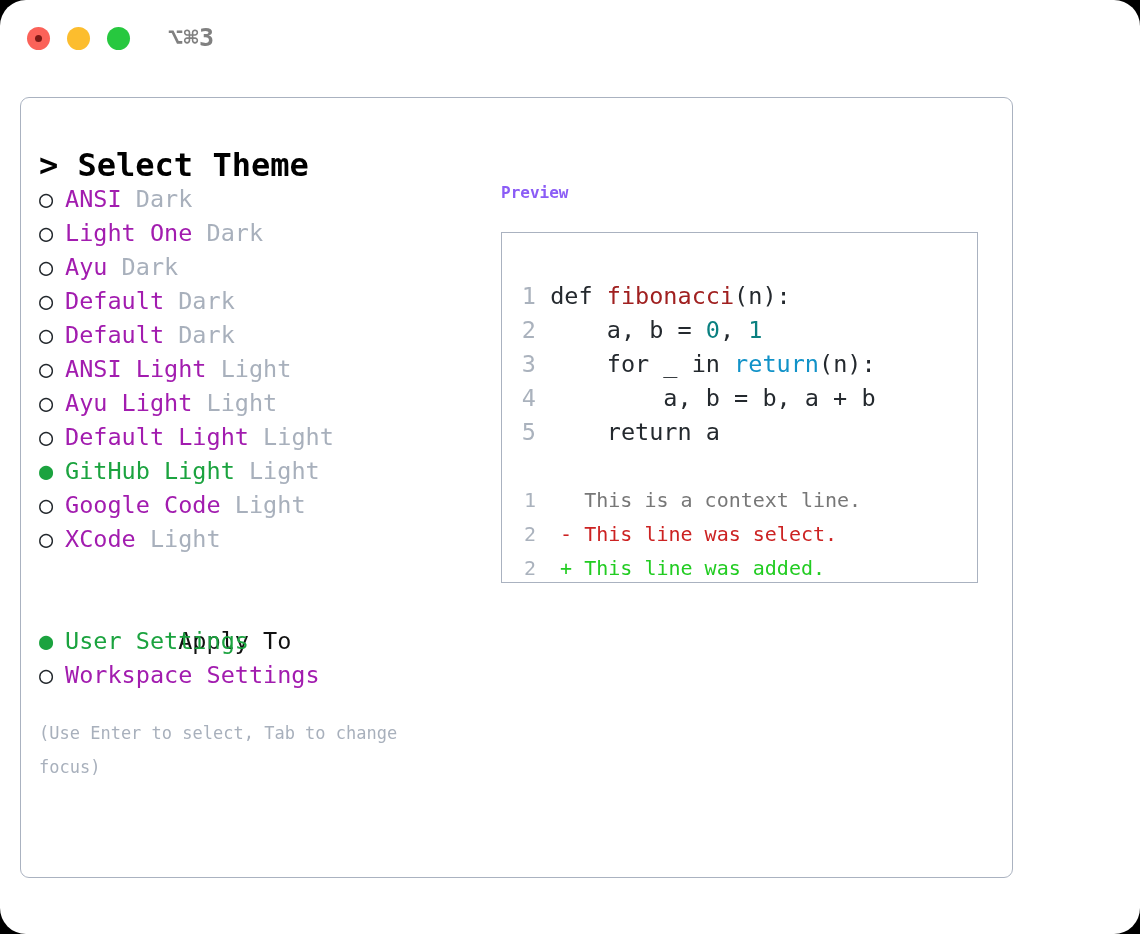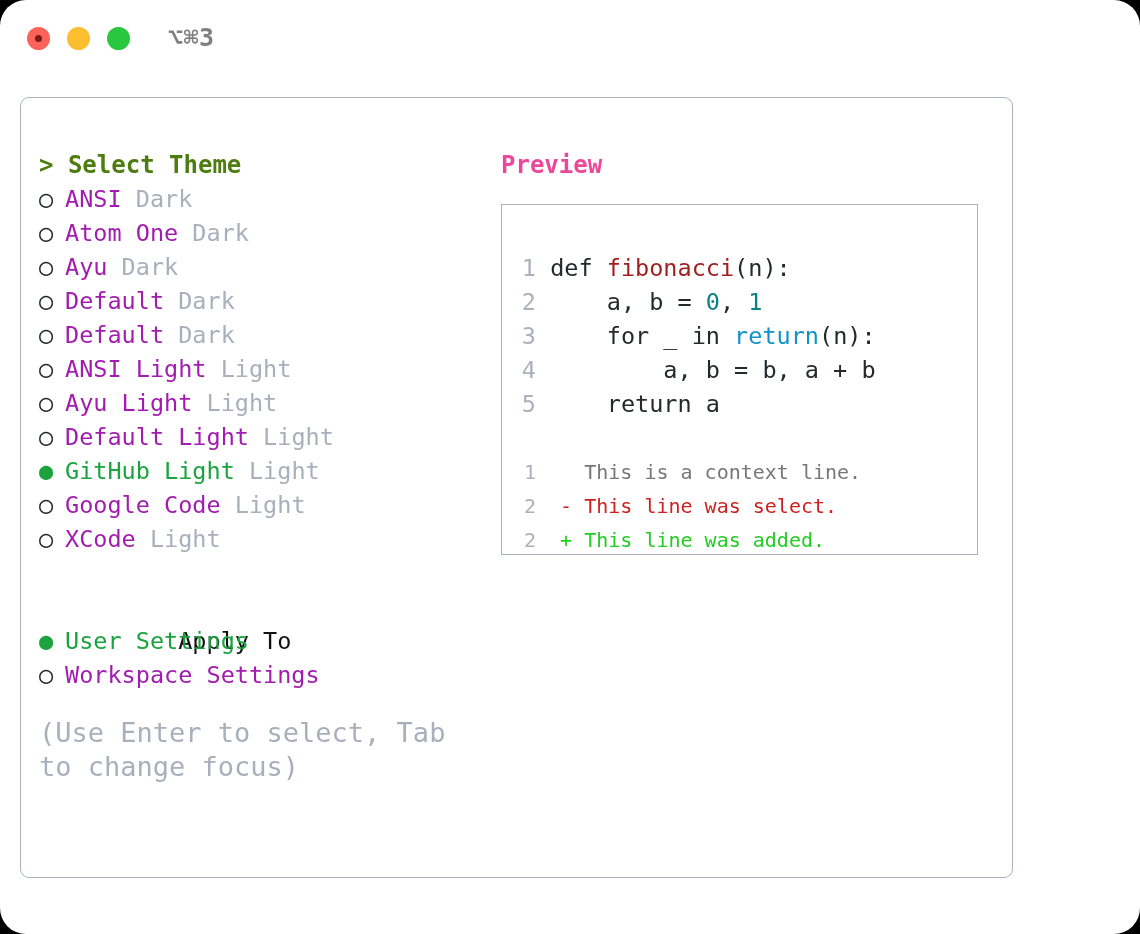--- a/index.html
+++ b/index.html
@@ -77,23 +77,23 @@
 
   
   .left-col {
     position: absolute;
     left: 18px;
     top: 50px;
     width: 440px;
   }
 
   .section-head {
-    font-size: 24px;
+    font-size: 32px;
     font-weight: bold;
-    color: #4d7c0f;
+    color: #000000;
     white-space: pre;
     line-height: 34px;
     height: 34px;
   }
 
   .opt-row {
     display: block;
     height: 34px;
     line-height: 34px;
     font-size: 23.5px;
@@ -115,40 +115,41 @@
     line-height: 34px;
     font-size: 23.5px;
     color: #111111;
     white-space: pre;
   }
 
   .spacer-row { height: 34px; }
 
   .hint {
     margin-top: 24px;
-    font-size: 27px;
+    font-size: 17px;
     line-height: 34px;
     color: #A8B0BC;
     width: 410px;
     word-spacing: 0px;
   }
 
   
   .right-col {
     position: absolute;
     left: 480px;
     top: 50px;
     width: 500px;
   }
   .preview-head {
-    font-size: 24px;
+    font-size: 16px;
     font-weight: bold;
-    color: #ec4899;
-    line-height: 34px;
-    white-space: pre;
+    color: #8b5cf6;
+    line-height: 34px;
+    white-space: pre;
+    margin-top: 28px;
   }
   .preview-box {
     margin-top: 22px;
     width: 477px;
     height: 351px;
     border: 1.6px solid #aab2c0;
     box-sizing: border-box;
     background: #ffffff;
     position: relative;
   }
@@ -196,21 +197,21 @@
   </div>
 
   <div class="panel">
 
     <div class="left-col">
 
       <div class="section-head">&gt; Select Theme</div>
 
       <div id="theme-list">
           <div class="opt-row"><span class="marker">○</span><span class="opt-label">ANSI</span> <span class="opt-tag">Dark</span></div>
-          <div class="opt-row"><span class="marker">○</span><span class="opt-label">Atom One</span> <span class="opt-tag">Dark</span></div>
+          <div class="opt-row"><span class="marker">○</span><span class="opt-label">Light One</span> <span class="opt-tag">Dark</span></div>
           <div class="opt-row"><span class="marker">○</span><span class="opt-label">Ayu</span> <span class="opt-tag">Dark</span></div>
           <div class="opt-row"><span class="marker">○</span><span class="opt-label">Default</span> <span class="opt-tag">Dark</span></div>
           <div class="opt-row"><span class="marker">○</span><span class="opt-label">Default</span> <span class="opt-tag">Dark</span></div>
           <div class="opt-row"><span class="marker">○</span><span class="opt-label">ANSI Light</span> <span class="opt-tag">Light</span></div>
           <div class="opt-row"><span class="marker">○</span><span class="opt-label">Ayu Light</span> <span class="opt-tag">Light</span></div>
           <div class="opt-row"><span class="marker">○</span><span class="opt-label">Default Light</span> <span class="opt-tag">Light</span></div>
           <div class="opt-row selected"><span class="marker">●</span><span class="opt-label">GitHub Light</span> <span class="opt-tag">Light</span></div>
           <div class="opt-row"><span class="marker">○</span><span class="opt-label">Google Code</span> <span class="opt-tag">Light</span></div>
           <div class="opt-row"><span class="marker">○</span><span class="opt-label">XCode</span> <span class="opt-tag">Light</span></div>
         </div>

